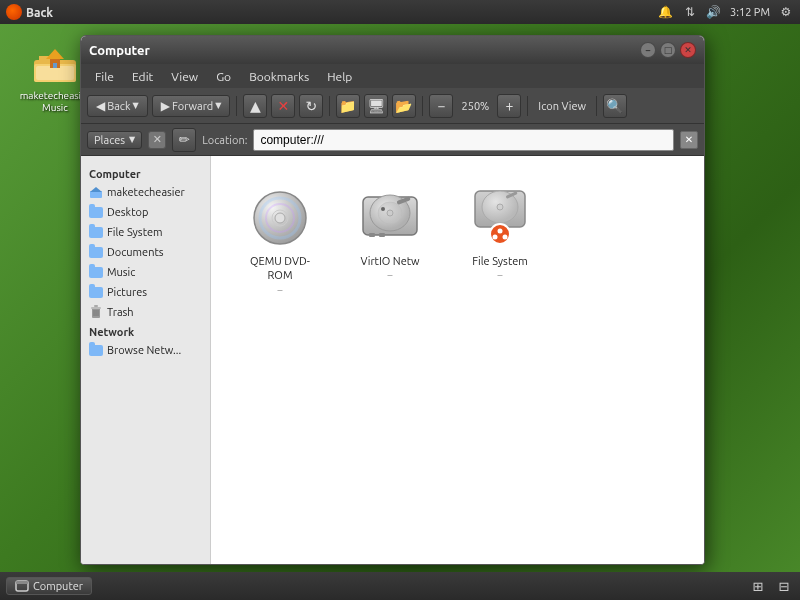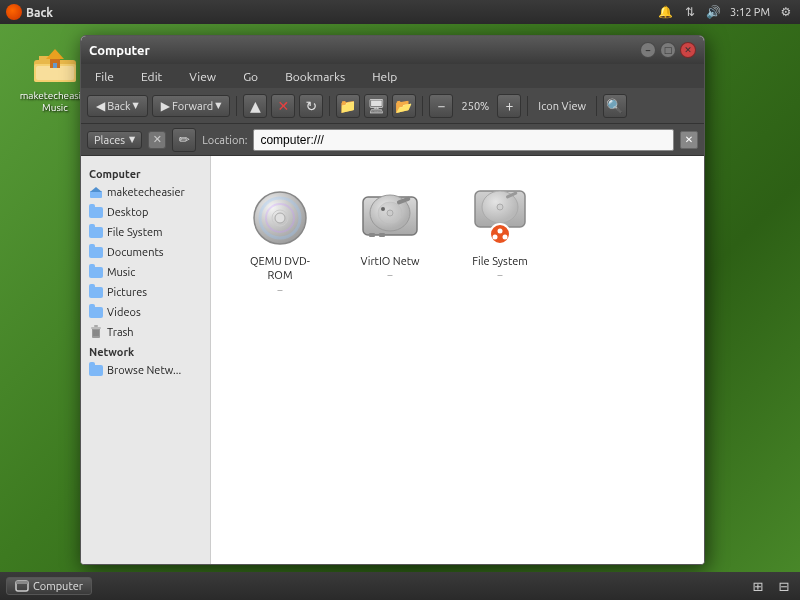--- a/index.html
+++ b/index.html
@@ -145,21 +145,21 @@
       font-weight: bold;
     }
 
     
     .menubar {
       height: 24px;
       background: #404040;
       display: flex;
       align-items: center;
       padding: 0 6px;
-      gap: 11px;
+      gap: 2px;
     }
     .menubar-item {
       color: #e0e0e0;
       font-size: 12px;
       padding: 2px 8px;
       cursor: pointer;
       border-radius: 3px;
     }
 
     
@@ -571,26 +571,20 @@
           <span>Music</span>
         </div>
 
         <div class="sidebar-item">
           <div class="sidebar-item-icon">
             <div class="icon-folder"></div>
           </div>
           <span>Pictures</span>
         </div>
 
-        <div class="sidebar-item">
-          <div class="sidebar-item-icon">
-            <div class="icon-folder"></div>
-          </div>
-          <span>Videos</span>
-        </div>
 
         <div class="sidebar-item">
           <div class="sidebar-item-icon">
             <svg width="12" height="14" viewBox="0 0 12 14">
               <rect x="2" y="3" width="8" height="10" rx="1" fill="#999"></rect>
               <rect x="1" y="2" width="10" height="2" rx="1" fill="#bbb"></rect>
               <rect x="4" y="0" width="4" height="2" rx="1" fill="#aaa"></rect>
               <line x1="4" y1="5" x2="4" y2="11" stroke="#777" stroke-width="1"></line>
               <line x1="6" y1="5" x2="6" y2="11" stroke="#777" stroke-width="1"></line>
               <line x1="8" y1="5" x2="8" y2="11" stroke="#777" stroke-width="1"></line>

